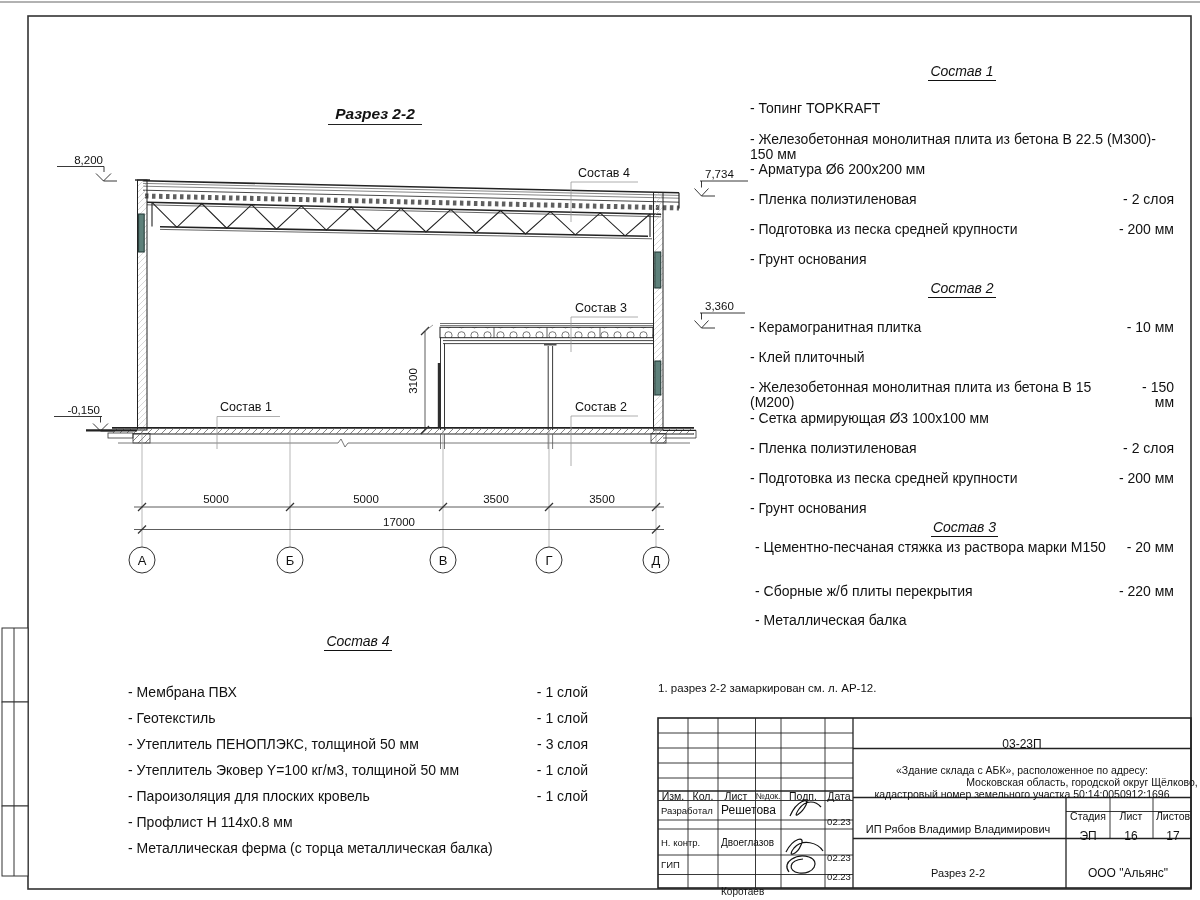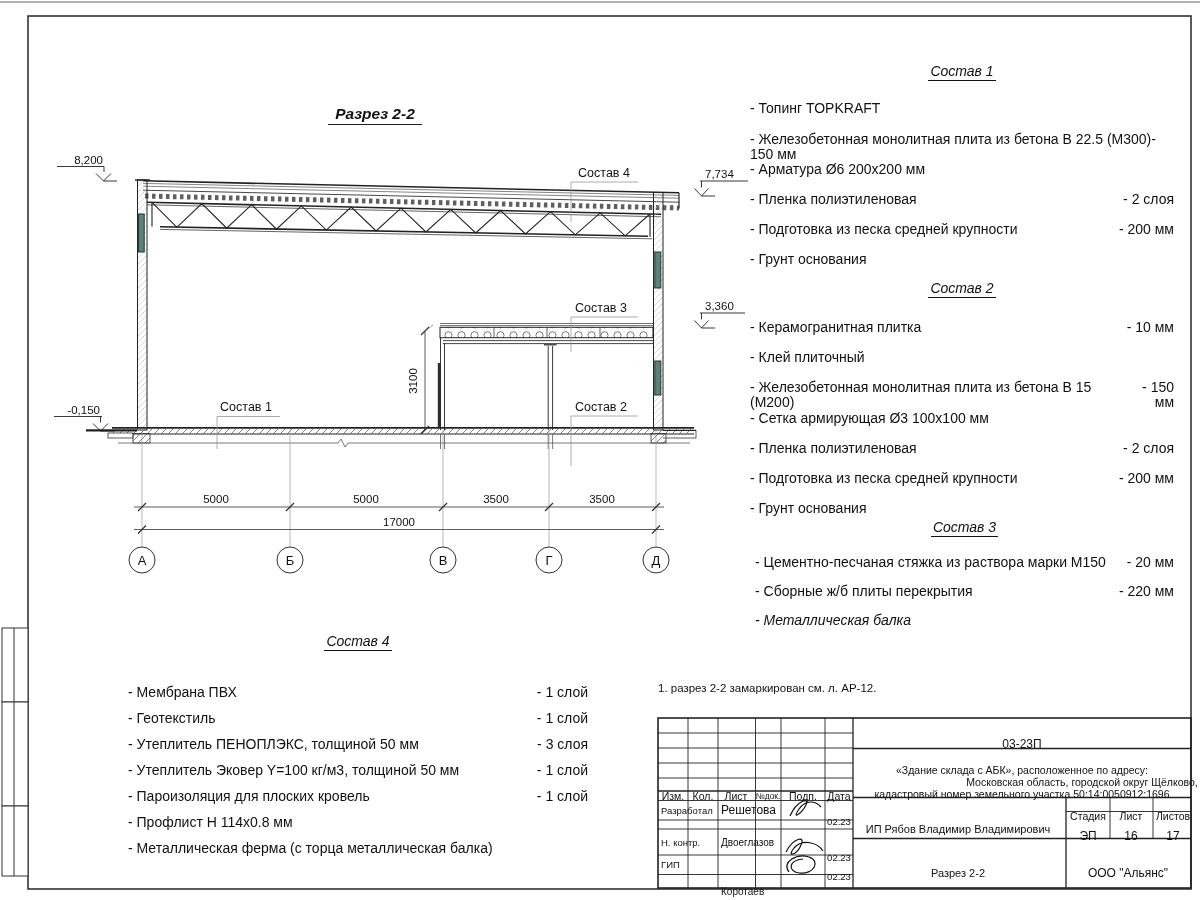--- a/index.html
+++ b/index.html
@@ -324,29 +324,29 @@
         <span class="q">- 200 мм</span>
       </div>
     <div class="comp-row" style="top:501px;">
         <span class="t">- Грунт основания</span>
         <span class="q"></span>
       </div>
   </div>
 
   <div class="complist" style="left:755px;width:419px;">
     <div class="comp-head" style="top:519px;"><span>Состав 3</span></div>
-    <div class="comp-row" style="top:555px;">
+    <div class="comp-row" style="top:540px;">
         <span class="t">- Цементно-песчаная стяжка  из раствора марки М150</span>
         <span class="q">- 20 мм</span>
       </div>
     <div class="comp-row" style="top:584px;">
         <span class="t">- Сборные ж/б плиты перекрытия</span>
         <span class="q">- 220 мм</span>
       </div>
-    <div class="comp-row" style="top:613px;font-style:italic;">
+    <div class="comp-row" style="top:613px;">
         <span class="t">- Металлическая  балка</span>
         <span class="q"></span>
       </div>
   </div>
 
   <div class="complist" style="left:128px;width:460px;">
     <div class="comp-head" style="top:633px;"><span>Состав 4</span></div>
     <div class="comp-row" style="top:685px;">
         <span class="t">- Мембрана ПВХ</span>
         <span class="q">- 1 слой</span>

